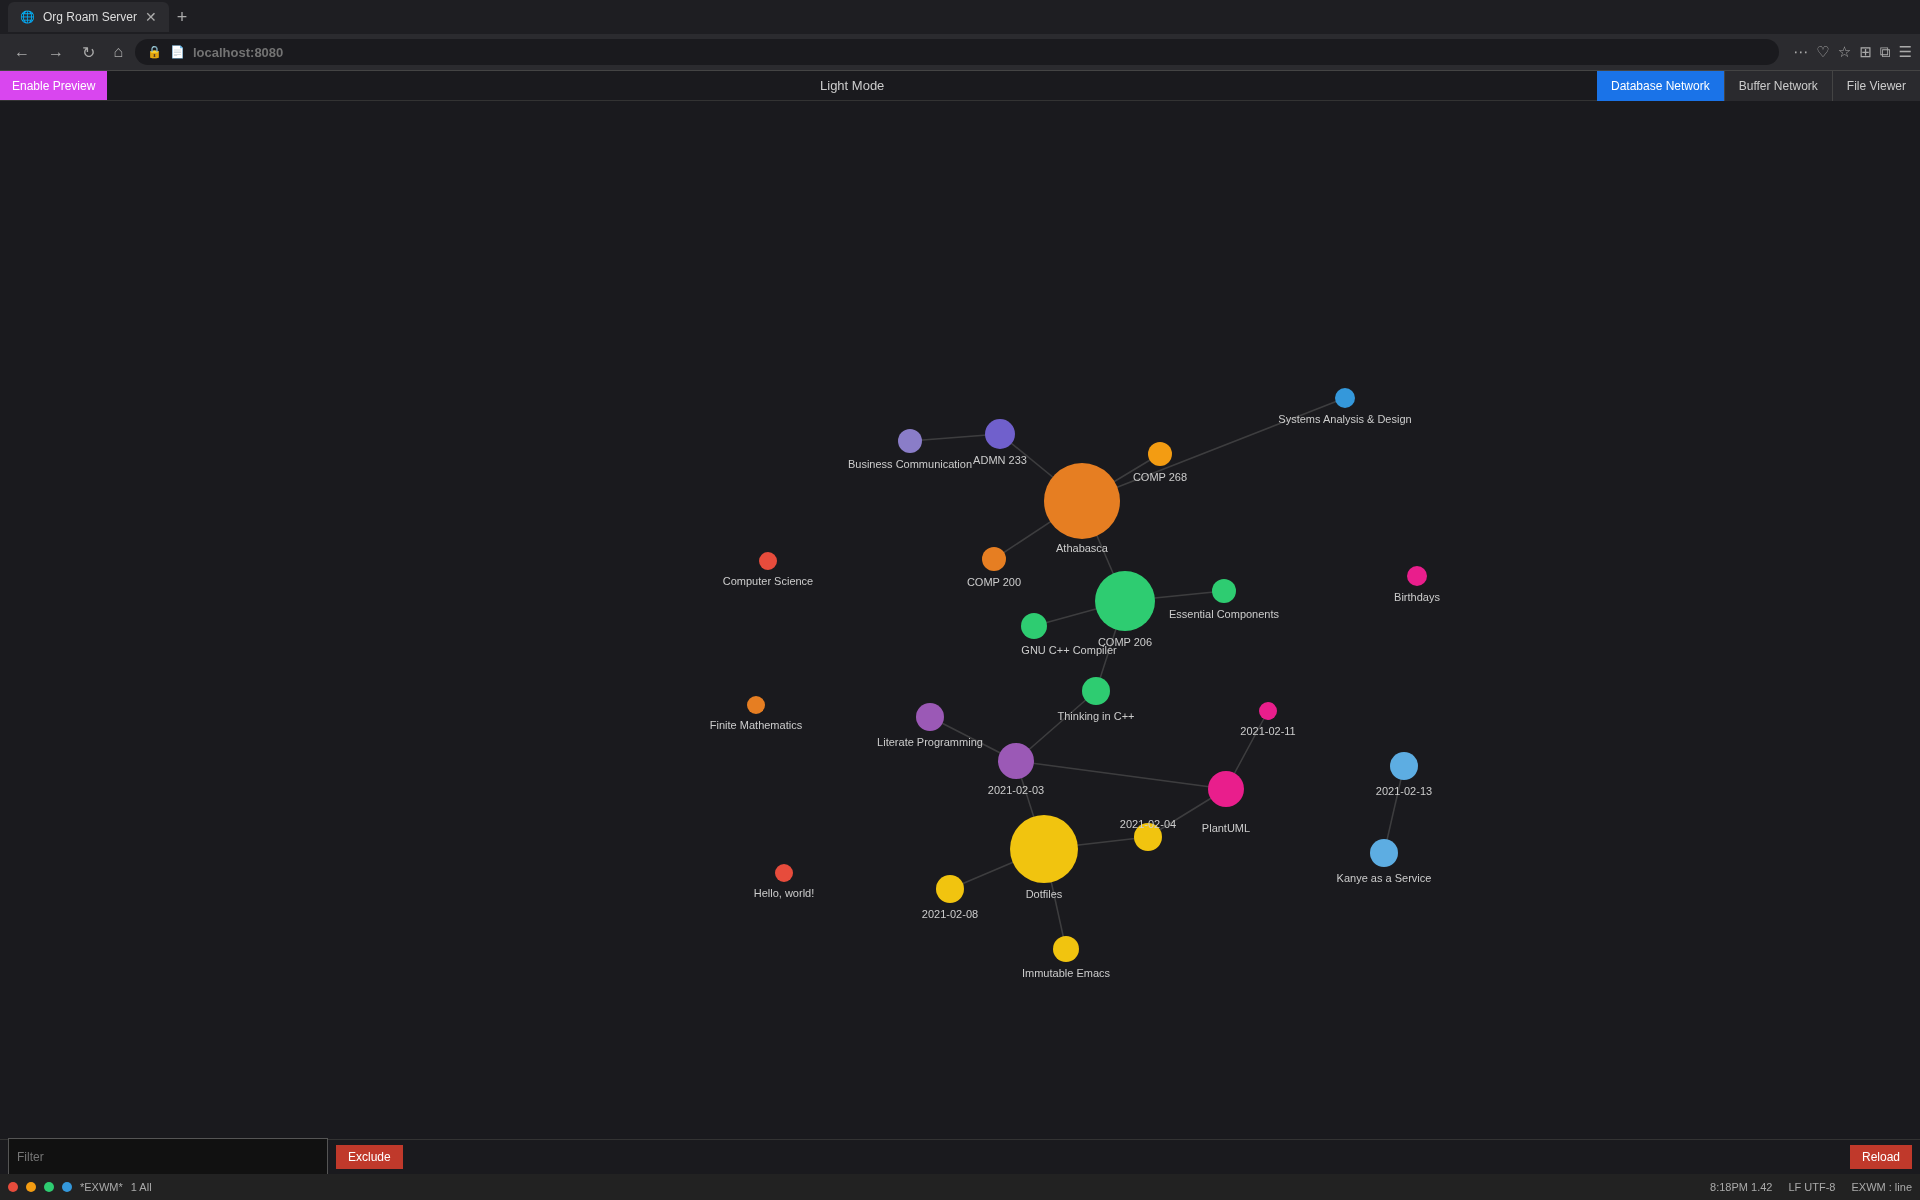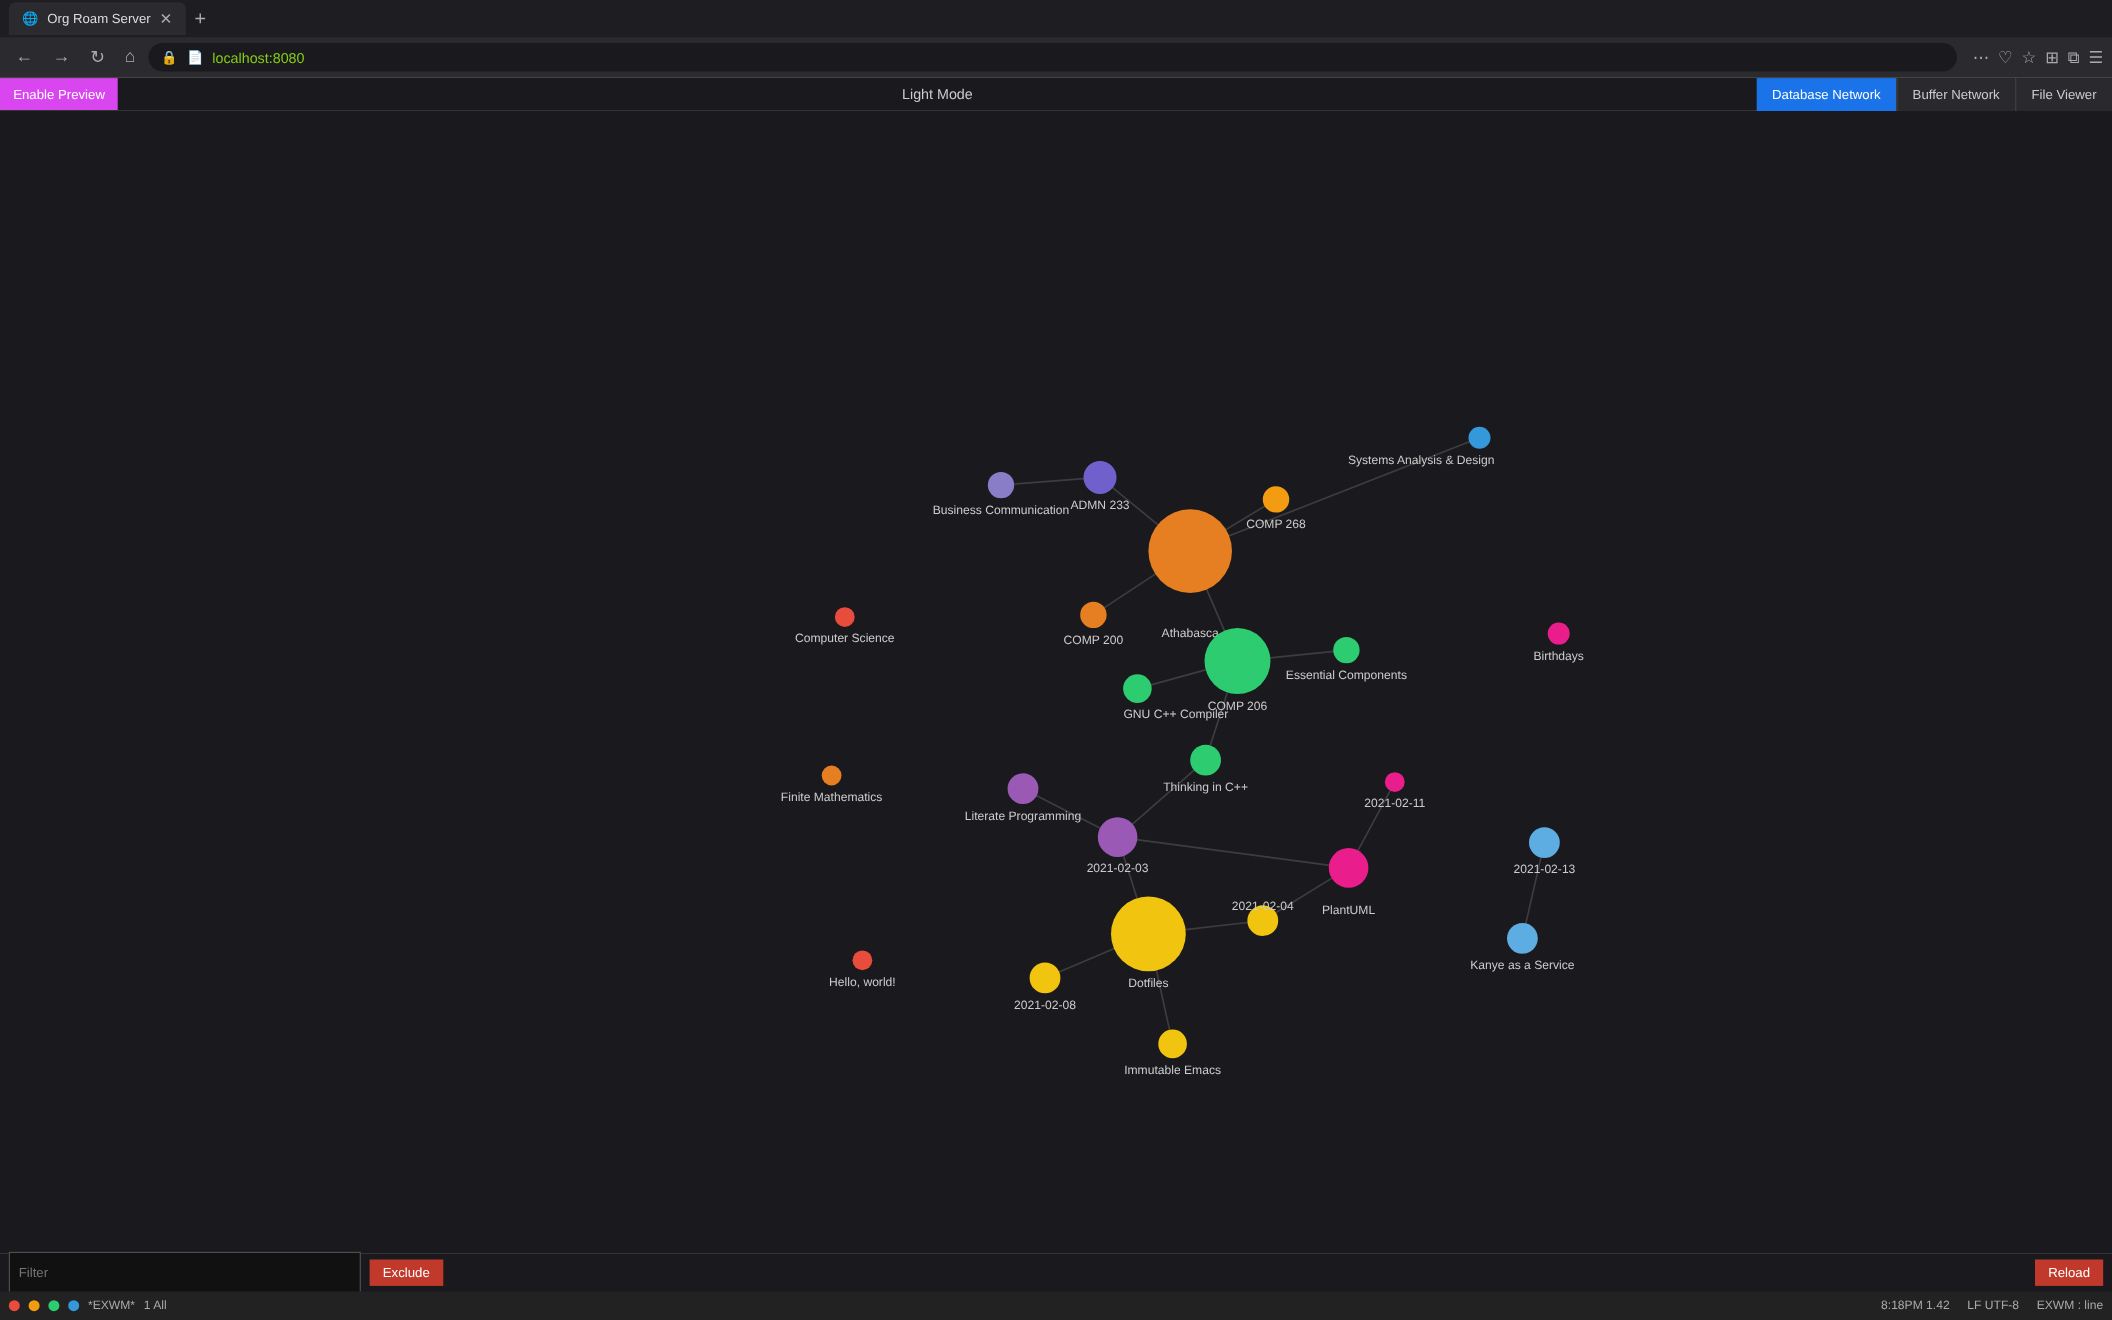--- a/index.html
+++ b/index.html
@@ -54,21 +54,21 @@
     .address-bar {
       flex: 1;
       display: flex;
       align-items: center;
       background: #1a1a1e;
       border-radius: 20px;
       padding: 4px 12px;
       gap: 8px;
       height: 26px;
     }
-    .address-text { color: #84cc16; font-size: 13px; }
+    .address-text { color: #737373; font-size: 13px; font-weight: bold; }
     .nav-right { display: flex; align-items: center; gap: 8px; margin-left: 8px; color: #aaa; font-size: 15px; }
 
     
     .app-toolbar {
       display: flex;
       align-items: center;
       height: 30px;
       background: #1a1a1e;
       border-bottom: 1px solid #333;
     }
@@ -276,24 +276,24 @@
     </svg>
   <div id="nodes-container">
       <div class="node" style="left: 910px; top: 340px; width: 24px; height: 24px; background: rgb(138, 125, 200);"></div>
       <div class="node-label" style="left: 910px; top: 356px; transform: translateX(-50%); line-height: 1.3;">Business
 Communication</div>
       <div class="node" style="left: 1000px; top: 333px; width: 30px; height: 30px; background: rgb(112, 96, 204);"></div>
       <div class="node-label" style="left: 1000px; top: 352px; transform: translateX(-50%); line-height: 1.3;">ADMN 233</div>
       <div class="node" style="left: 1160px; top: 353px; width: 24px; height: 24px; background: rgb(243, 156, 18);"></div>
       <div class="node-label" style="left: 1160px; top: 369px; transform: translateX(-50%); line-height: 1.3;">COMP 268</div>
       <div class="node" style="left: 1345px; top: 297px; width: 20px; height: 20px; background: rgb(52, 152, 219);"></div>
-      <div class="node-label" style="left: 1292px; top: 311px; transform: translateX(-50%); line-height: 1.3;">Systems Analysis &amp;
+      <div class="node-label" style="left: 1345px; top: 311px; transform: translateX(-50%); line-height: 1.3;">Systems Analysis &amp;
 Design</div>
       <div class="node" style="left: 1082px; top: 400px; width: 76px; height: 76px; background: rgb(230, 126, 34);"></div>
-      <div class="node-label" style="left: 1082px; top: 468px; transform: translateX(-50%); line-height: 1.3;">Athabasca</div>
+      <div class="node-label" style="left: 1082px; top: 440px; transform: translateX(-50%); line-height: 1.3;">Athabasca</div>
       <div class="node" style="left: 768px; top: 460px; width: 18px; height: 18px; background: rgb(231, 76, 60);"></div>
       <div class="node-label" style="left: 768px; top: 473px; transform: translateX(-50%); line-height: 1.3;">Computer Science</div>
       <div class="node" style="left: 994px; top: 458px; width: 24px; height: 24px; background: rgb(230, 126, 34);"></div>
       <div class="node-label" style="left: 994px; top: 474px; transform: translateX(-50%); line-height: 1.3;">COMP 200</div>
       <div class="node" style="left: 1125px; top: 500px; width: 60px; height: 60px; background: rgb(46, 204, 113);"></div>
       <div class="node-label" style="left: 1125px; top: 534px; transform: translateX(-50%); line-height: 1.3;">COMP 206</div>
       <div class="node" style="left: 1224px; top: 490px; width: 24px; height: 24px; background: rgb(46, 204, 113);"></div>
       <div class="node-label" style="left: 1224px; top: 506px; transform: translateX(-50%); line-height: 1.3;">Essential Components</div>
       <div class="node" style="left: 1417px; top: 475px; width: 20px; height: 20px; background: rgb(233, 30, 140);"></div>
       <div class="node-label" style="left: 1417px; top: 489px; transform: translateX(-50%); line-height: 1.3;">Birthdays</div>

